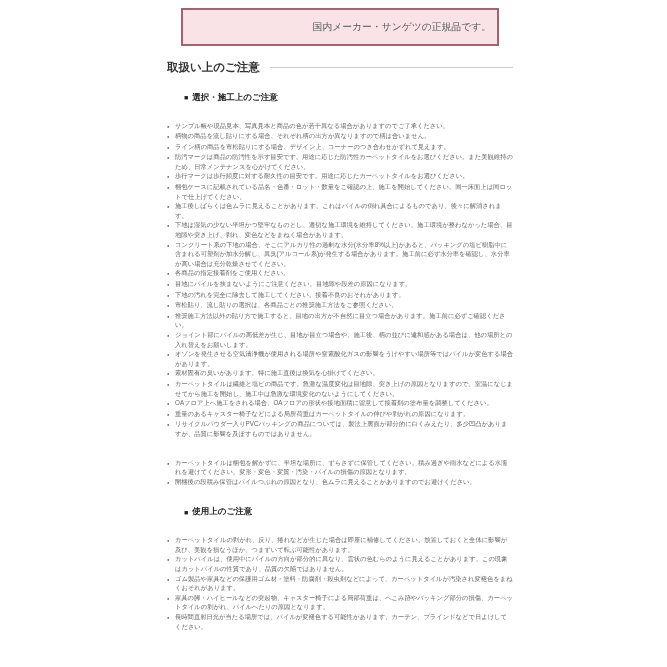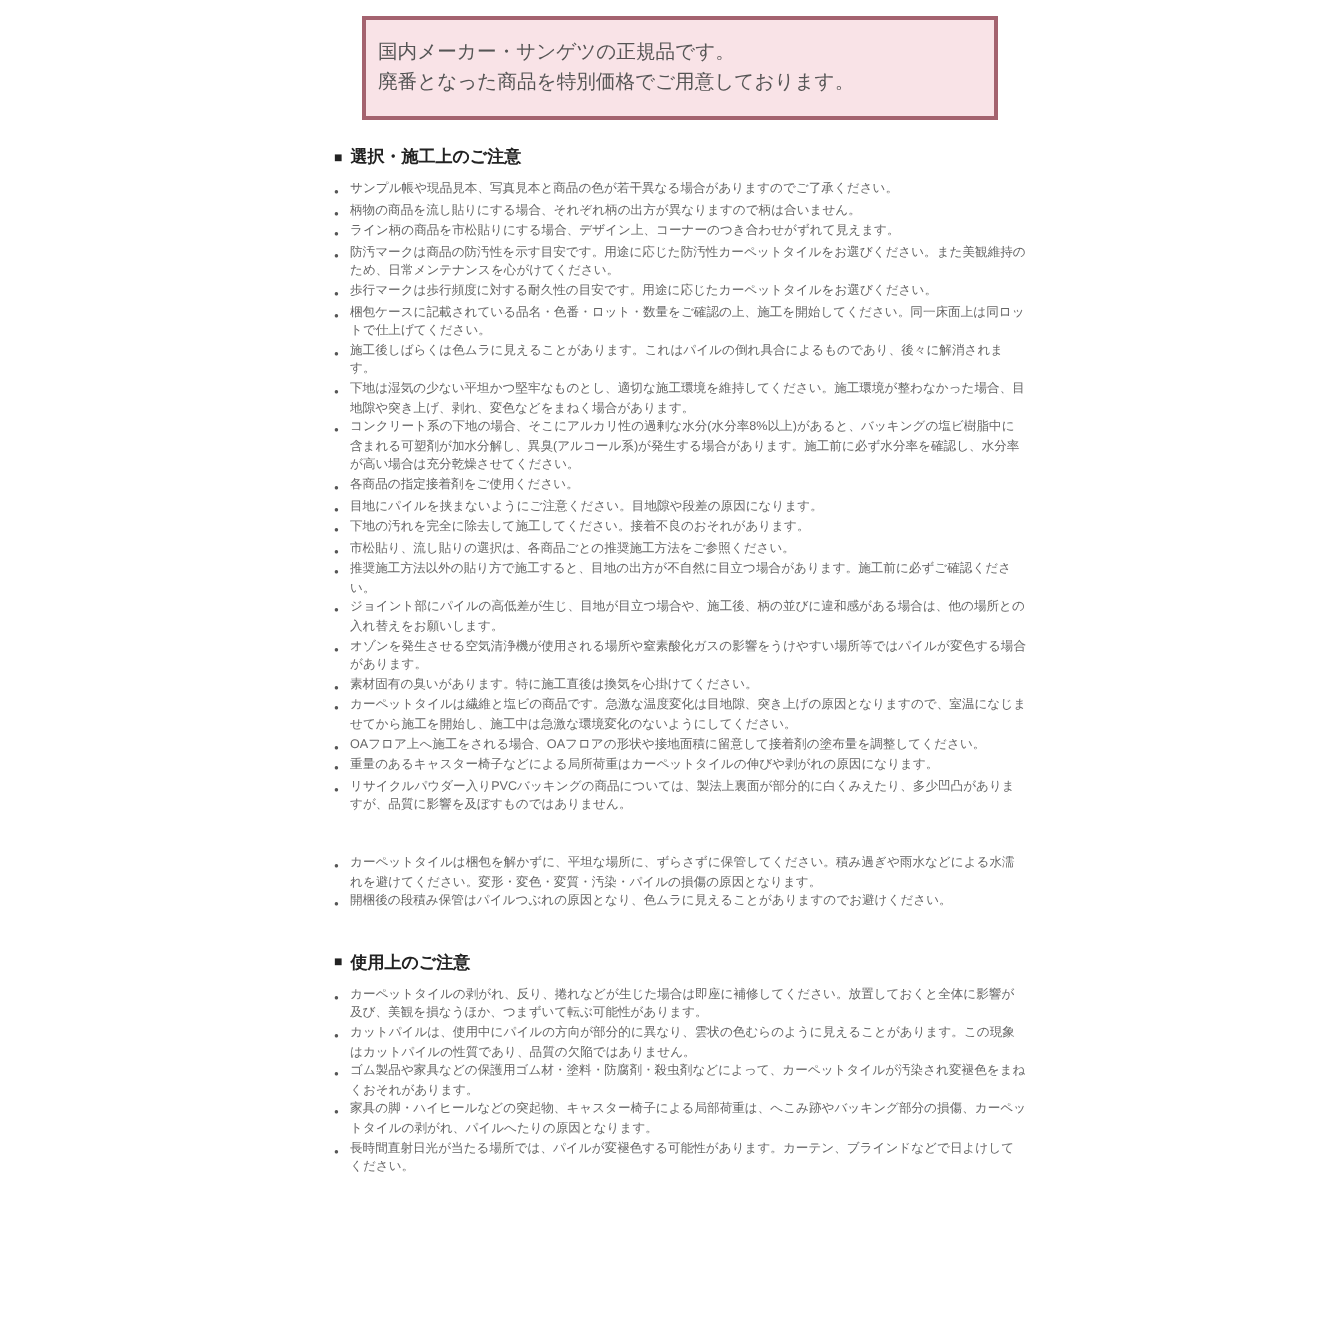--- a/index.html
+++ b/index.html
@@ -12,54 +12,57 @@
   .content{position:absolute;left:167px;top:0;width:346px;}
 
   
   .notice-box{
     box-sizing:border-box;
     margin:8px auto 0 auto;
     width:318px;
     border:2px solid var(--box-border,#a4636f);
     background:var(--box-bg,#f9e3e7);
     padding:10px 6px 9px 6px;
-    text-align:left;
+    text-align:right;
   }
   .notice-box p{margin:0;font-size:9.8px;line-height:14.5px;color:#555;}
 
   
   .title-row{display:flex;align-items:center;margin-top:14px;}
   .page-title{font-size:11.5px;font-weight:bold;color:var(--heading-text,#333);margin:0;white-space:nowrap;}
   .rule{flex:1;height:1px;background:var(--rule,#ccc);margin-left:10px;}
 
   
   section{margin-top:19px;}
   section.first{margin-top:13px;}
-  h2{font-size:8.5px;font-weight:bold;color:#222;margin:0;display:flex;align-items:center;}
+  h2{font-size:8.5px;font-weight:bold;color:#222;margin:17px;display:flex;align-items:center;}
   h2 .sq{font-size:7px;margin-right:4px;color:#222;}
 
   ul.items{list-style:none;margin:5px 0 0 0;padding:0;}
   ul.items li{
     display:flex;align-items:flex-start;
     color:var(--body-text,#666);
     font-size:6.3px;line-height:9.6px;
   }
   ul.items .blt{flex:0 0 8px;font-size:4px;line-height:9.6px;padding-top:1px;color:#555;}
   ul.items .txt{flex:1;}
 </style>
 </head>
 <body>
 
 <div class="content">
 
   <div class="notice-box">
     <p>国内メーカー・サンゲツの正規品です。</p>
-    <p>廃番となった商品を特別価格でご用意しております。</p>
   </div>
 
+  <div class="title-row">
+    <h1 class="page-title">取扱い上のご注意</h1>
+    <div class="rule"></div>
+  </div>
 
   <section class="first">
     <h2>
       <span class="sq">■</span>
       <span>選択・施工上のご注意</span>
     </h2>
     <ul class="items">
         <li>
           <span class="blt">●</span>
           <span class="txt">サンプル帳や現品見本、写真見本と商品の色が若干異なる場合がありますのでご了承ください。</span>

